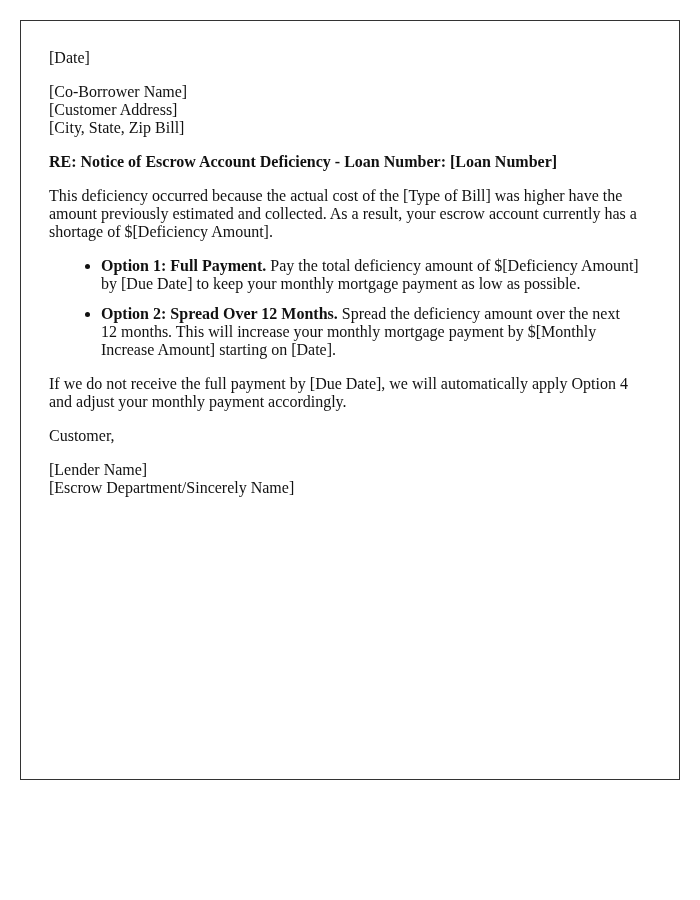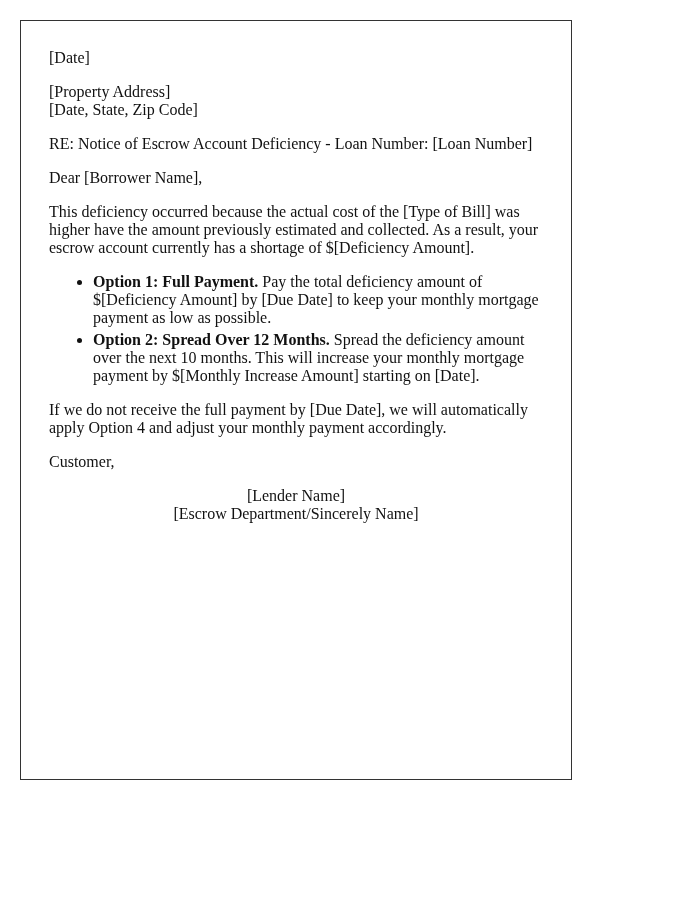--- a/index.html
+++ b/index.html
@@ -13,70 +13,69 @@
       position: relative;
       font-family: "Liberation Serif", "DejaVu Serif", serif;
       font-size: 16px;
       line-height: 18px;
       color: #111111;
     }
     .letter {
       position: absolute;
       left: 20px;
       top: 20px;
-      width: 552px;
+      width: 660px;
       height: 760px;
       border: 1px solid #333333;
       box-sizing: border-box;
       padding: 28px 28px 9px 28px;
     }
     .letter p {
       margin: 0 0 16px 0;
     }
     .addr-line {
       display: block;
     }
     .subject {
-      font-weight: normal;
+      font-weight: bold;
     }
     ul.options {
       margin: 0 0 16px 0;
       padding-left: 40px;
     }
     ul.options li {
-      margin: 4px;
+      margin: 12px;
     }
     ul.options li b {
       font-weight: bold;
     }
     .sig-line {
       display: block;
-      text-align: center;
     }
   </style>
 </head>
 <body>
 
 <div class="letter">
   <p>[Date]</p>
 
   <p>
-    <span class="addr-line">[Property Address]</span>
-    <span class="addr-line">[Date, State, Zip Code]</span>
+    <span class="addr-line">[Co-Borrower Name]</span>
+    <span class="addr-line">[Customer Address]</span>
+    <span class="addr-line">[City, State, Zip Bill]</span>
   </p>
 
   <p class="subject">RE: Notice of Escrow Account Deficiency - Loan Number: [Loan Number]</p>
 
-  <p>Dear [Borrower Name],</p>
 
   <p>This deficiency occurred because the actual cost of the [Type of Bill] was higher have the amount previously estimated and collected. As a result, your escrow account currently has a shortage of $[Deficiency Amount].</p>
 
   <ul class="options">
     <li><b>Option 1: Full Payment.</b><span> Pay the total deficiency amount of $[Deficiency Amount] by [Due Date] to keep your monthly mortgage payment as low as possible.</span></li>
-    <li><b>Option 2: Spread Over 12 Months.</b><span> Spread the deficiency amount over the next 10 months. This will increase your monthly mortgage payment by $[Monthly Increase Amount] starting on [Date].</span></li>
+    <li><b>Option 2: Spread Over 12 Months.</b><span> Spread the deficiency amount over the next 12 months. This will increase your monthly mortgage payment by $[Monthly Increase Amount] starting on [Date].</span></li>
   </ul>
 
   <p>If we do not receive the full payment by [Due Date], we will automatically apply Option 4 and adjust your monthly payment accordingly.</p>
 
   <p>Customer,</p>
 
   <p>
     <span class="sig-line">[Lender Name]</span>
     <span class="sig-line">[Escrow Department/Sincerely Name]</span>
   </p>

